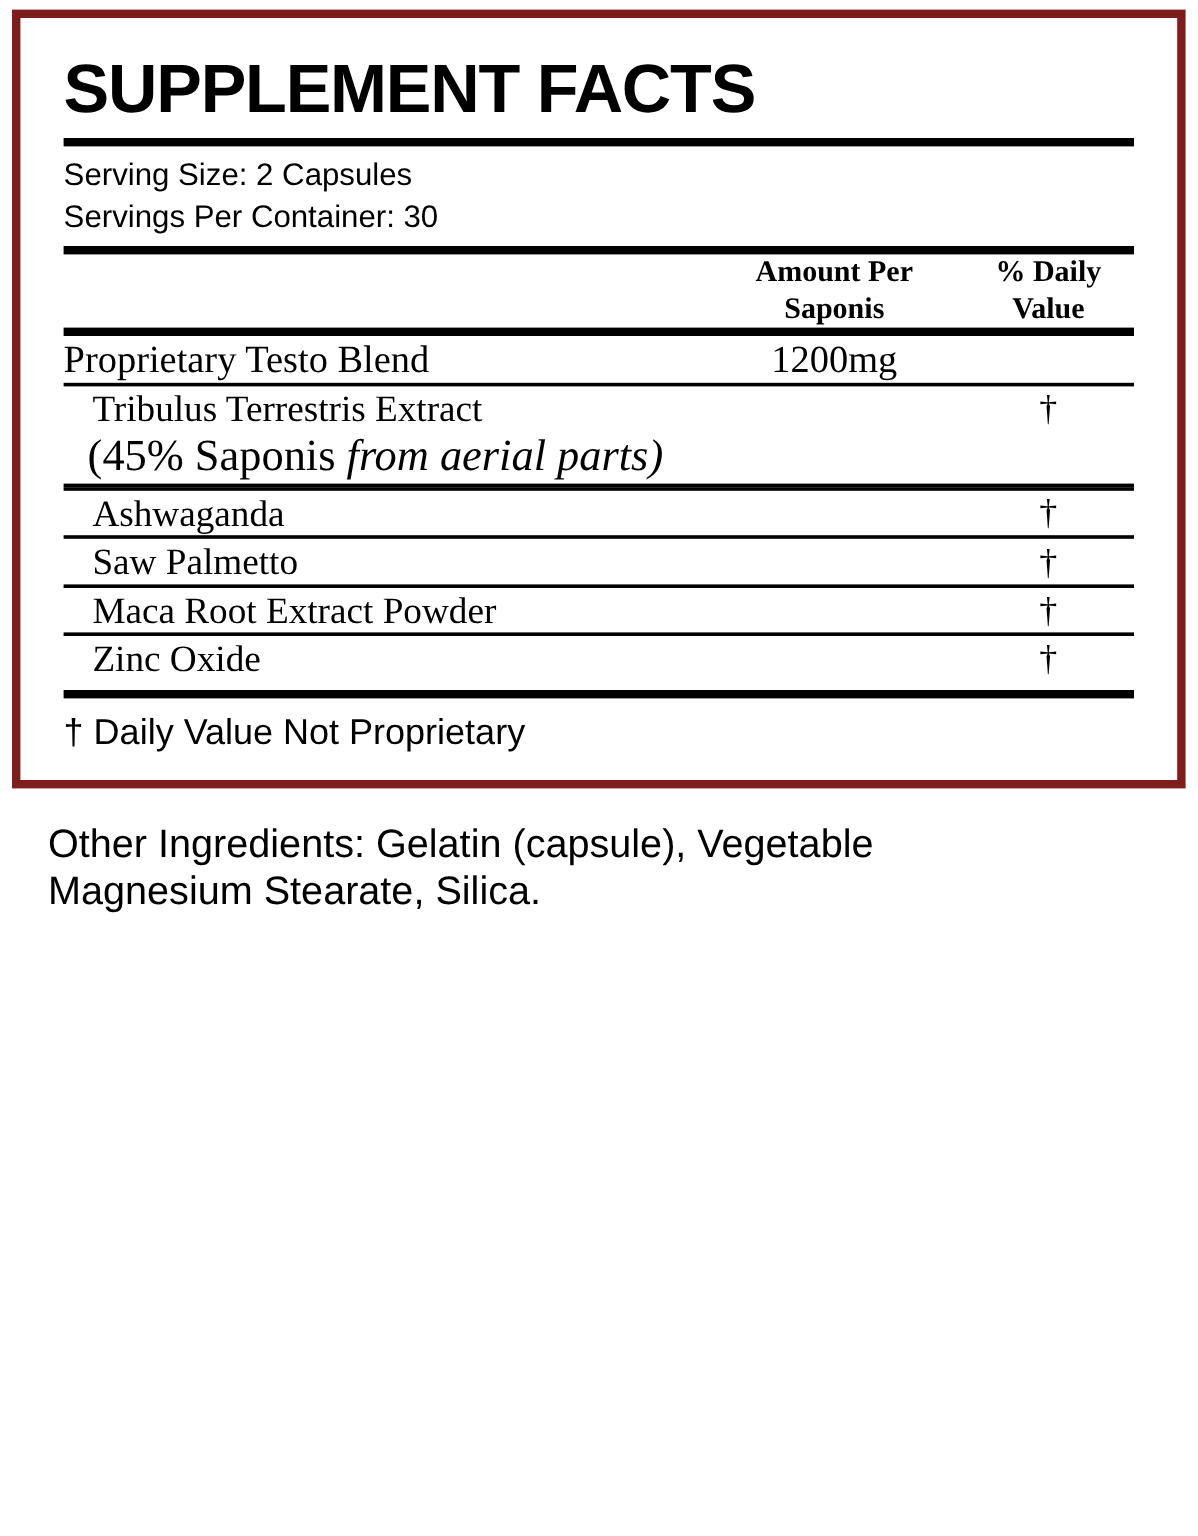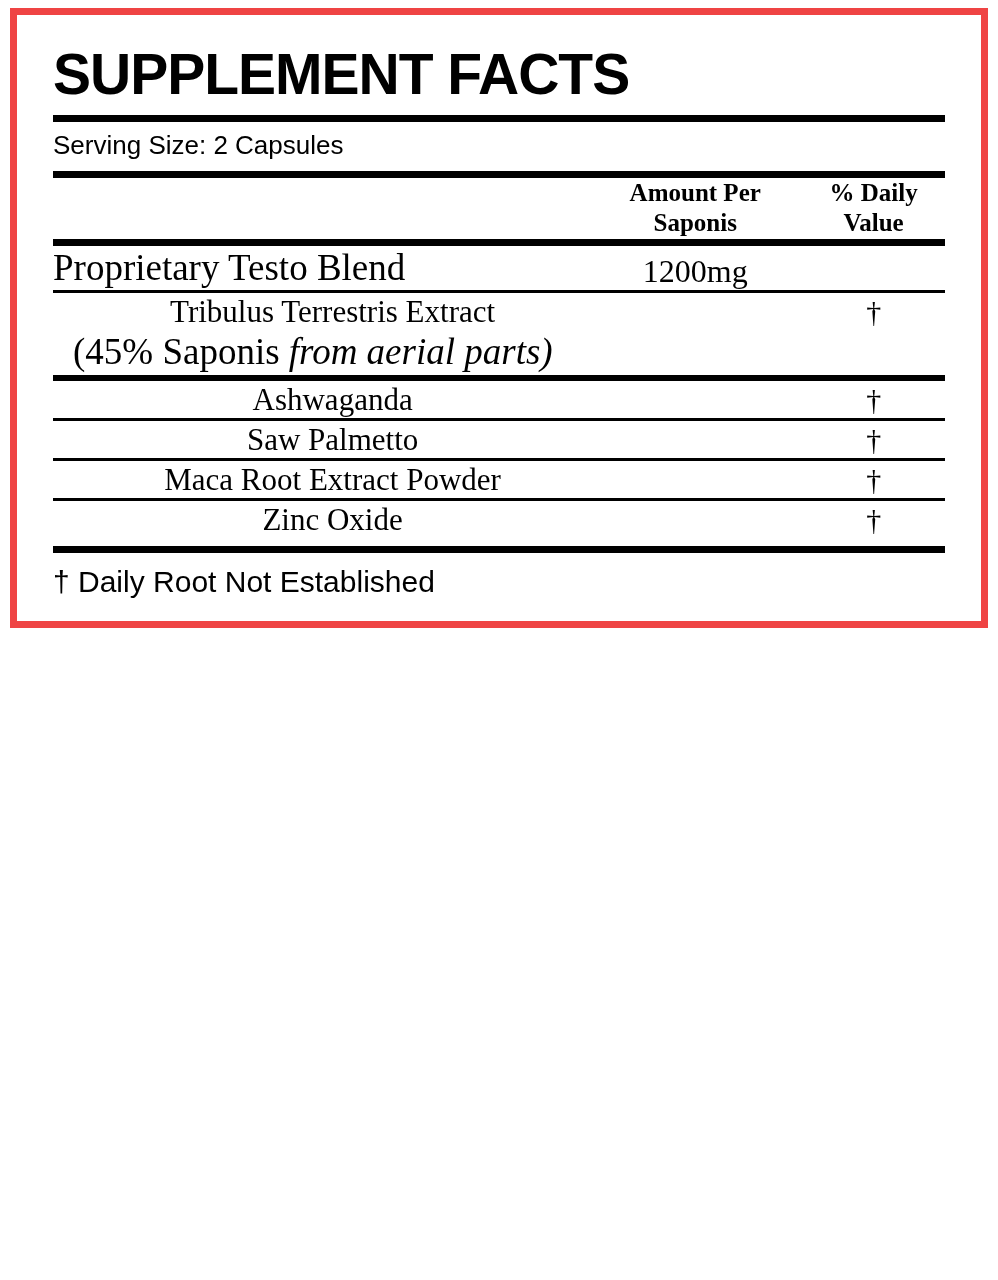--- a/index.html
+++ b/index.html
@@ -18,21 +18,21 @@
   .label-wrap {
     box-sizing: border-box;
     width: 998px;
     height: 1280px;
     padding: 8px 10px 0 10px;
     position: relative;
   }
 
   .panel {
     box-sizing: border-box;
-    border: 7px solid #ef4444;
+    border: 7px solid #7f1d1d;
     padding: 20px 36px 14px 36px;
     background: #fff;
   }
 
   .title {
     font-size: 57px;
     font-weight: bold;
     letter-spacing: -1px;
     line-height: 1.02;
     margin: 10px 0 12px 0;
@@ -69,32 +69,32 @@
   .hdr-row td {
     font-size: 25px;
     font-weight: bold;
     line-height: 1.22;
     padding: 16px 0 10px 0;
     vertical-align: bottom;
   }
   .hdr-spacer { height: 44px; }
 
   .row-main td {
-    font-size: 37px;
+    font-size: 32px;
     line-height: 1.2;
     padding: 6px 0 6px 0;
   }
   .row-main .col-amt { font-size: 32px; }
 
   .row-sub td {
     font-size: 31px;
     line-height: 1.2;
     padding: 7px 0 7px 0;
   }
-  .row-sub .name { padding-left: 24px; text-align: center; }
+  .row-sub .name { padding-left: 24px; }
   .row-sub .col-dv { font-size: 30px; }
 
   .row-cont td {
     font-size: 37px;
     line-height: 1.2;
     padding: 5px 0 8px 0;
   }
   .row-cont .name { padding-left: 20px; }
   .italic { font-style: italic; }
 
@@ -125,20 +125,21 @@
 <div class="label-wrap">
 
   <div class="panel">
 
     <div class="title">SUPPLEMENT FACTS</div>
 
     <div class="rule-medium"></div>
 
     <div class="servings">
       <div>Serving Size: 2 Capsules</div>
+      <div>Servings Per Container: 30</div>
     </div>
 
     <div class="rule-medium"></div>
 
     <table class="facts">
       <colgroup>
         <col class="col-name">
         <col class="col-amt">
         <col class="col-dv">
       </colgroup>
@@ -236,18 +237,22 @@
         <tr class="row-sub">
           <td class="col-name name">Zinc Oxide</td>
           <td class="col-amt"></td>
           <td class="col-dv">†</td>
         </tr>
       </tbody>
     </table>
 
     <div class="rule-medium" style="margin-top:8px;"></div>
 
-    <div class="footnote">† Daily Root Not Established</div>
+    <div class="footnote">† Daily Value Not Proprietary</div>
 
   </div>
 
+  <div class="other">
+    <div>Other Ingredients: Gelatin (capsule), Vegetable</div>
+    <div>Magnesium Stearate, Silica.</div>
+  </div>
 
 </div>
 
 </body></html>

